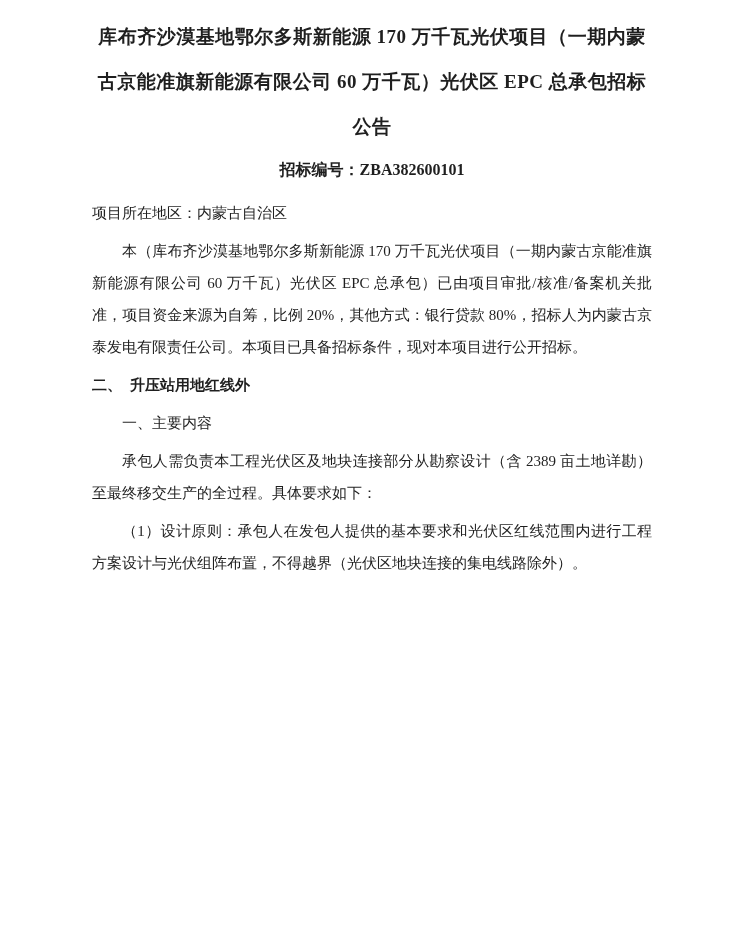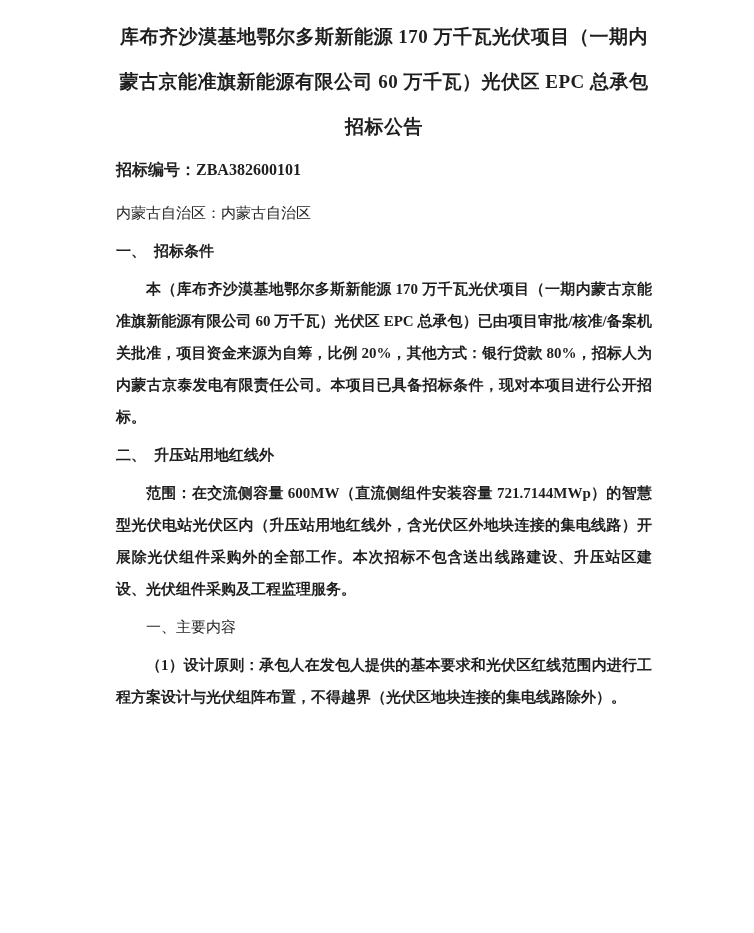--- a/index.html
+++ b/index.html
@@ -9,37 +9,38 @@
   }
   body {
     width: 754px;
     height: 933px;
     overflow: hidden;
   }
   .page {
     box-sizing: border-box;
     width: 754px;
     height: 933px;
-    padding: 14px 102px 0 116px;
+    padding: 14px 102px 0 92px;
     background: #ffffff;
     color: #1f1f1f;
     font-family: "Liberation Serif", "DejaVu Serif", serif;
     font-size: 15px;
   }
   .doc-title {
     margin: 0;
     font-size: 19px;
     font-weight: bold;
     text-align: center;
     line-height: 45px;
     letter-spacing: 0.5px;
   }
   .tender-no {
     font-size: 16px;
     font-weight: bold;
+    text-align: center;
     line-height: 42px;
   }
   .region-line {
     margin-top: 6px;
     line-height: 32px;
   }
   .region-line .region-value {
   }
   .heading {
     margin-top: 6px;
@@ -47,52 +48,48 @@
     line-height: 32px;
   }
   .heading .heading-text {
     margin-left: 8px;
   }
   .para {
     margin: 6px 0 0 0;
     line-height: 32px;
     text-align: justify;
     text-indent: 2em;
-    font-weight: bold;
   }
   .subheading {
     margin-top: 6px;
     line-height: 32px;
     text-indent: 2em;
   }
 </style>
 </head>
 <body>
 
 <div class="page">
 
   <h1 class="doc-title">库布齐沙漠基地鄂尔多斯新能源 170 万千瓦光伏项目（一期内蒙古京能准旗新能源有限公司 60 万千瓦）光伏区 EPC 总承包招标公告</h1>
 
   <div class="tender-no">招标编号：ZBA382600101</div>
 
   <div class="region-line">
-    <span>内蒙古自治区：</span><span class="region-value">内蒙古自治区</span>
+    <span>项目所在地区：</span><span class="region-value">内蒙古自治区</span>
   </div>
 
-  <div class="heading">
-    <span>一、</span><span class="heading-text">招标条件</span>
-  </div>
 
   <p class="para">本（库布齐沙漠基地鄂尔多斯新能源 170 万千瓦光伏项目（一期内蒙古京能准旗新能源有限公司 60 万千瓦）光伏区 EPC 总承包）已由项目审批/核准/备案机关批准，项目资金来源为自筹，比例 20%，其他方式：银行贷款 80%，招标人为内蒙古京泰发电有限责任公司。本项目已具备招标条件，现对本项目进行公开招标。</p>
 
   <div class="heading">
     <span>二、</span><span class="heading-text">升压站用地红线外</span>
   </div>
 
 
-  <p class="para">范围：在交流侧容量 600MW（直流侧组件安装容量 721.7144MWp）的智慧型光伏电站光伏区内（升压站用地红线外，含光伏区外地块连接的集电线路）开展除光伏组件采购外的全部工作。本次招标不包含送出线路建设、升压站区建设、光伏组件采购及工程监理服务。</p>
 
   <div class="subheading">一、主要内容</div>
 
+  <p class="para">承包人需负责本工程光伏区及地块连接部分从勘察设计（含 2389 亩土地详勘）至最终移交生产的全过程。具体要求如下：</p>
 
   <p class="para">（1）设计原则：承包人在发包人提供的基本要求和光伏区红线范围内进行工程方案设计与光伏组阵布置，不得越界（光伏区地块连接的集电线路除外）。</p>
 
 </div>
 
 </body></html>

